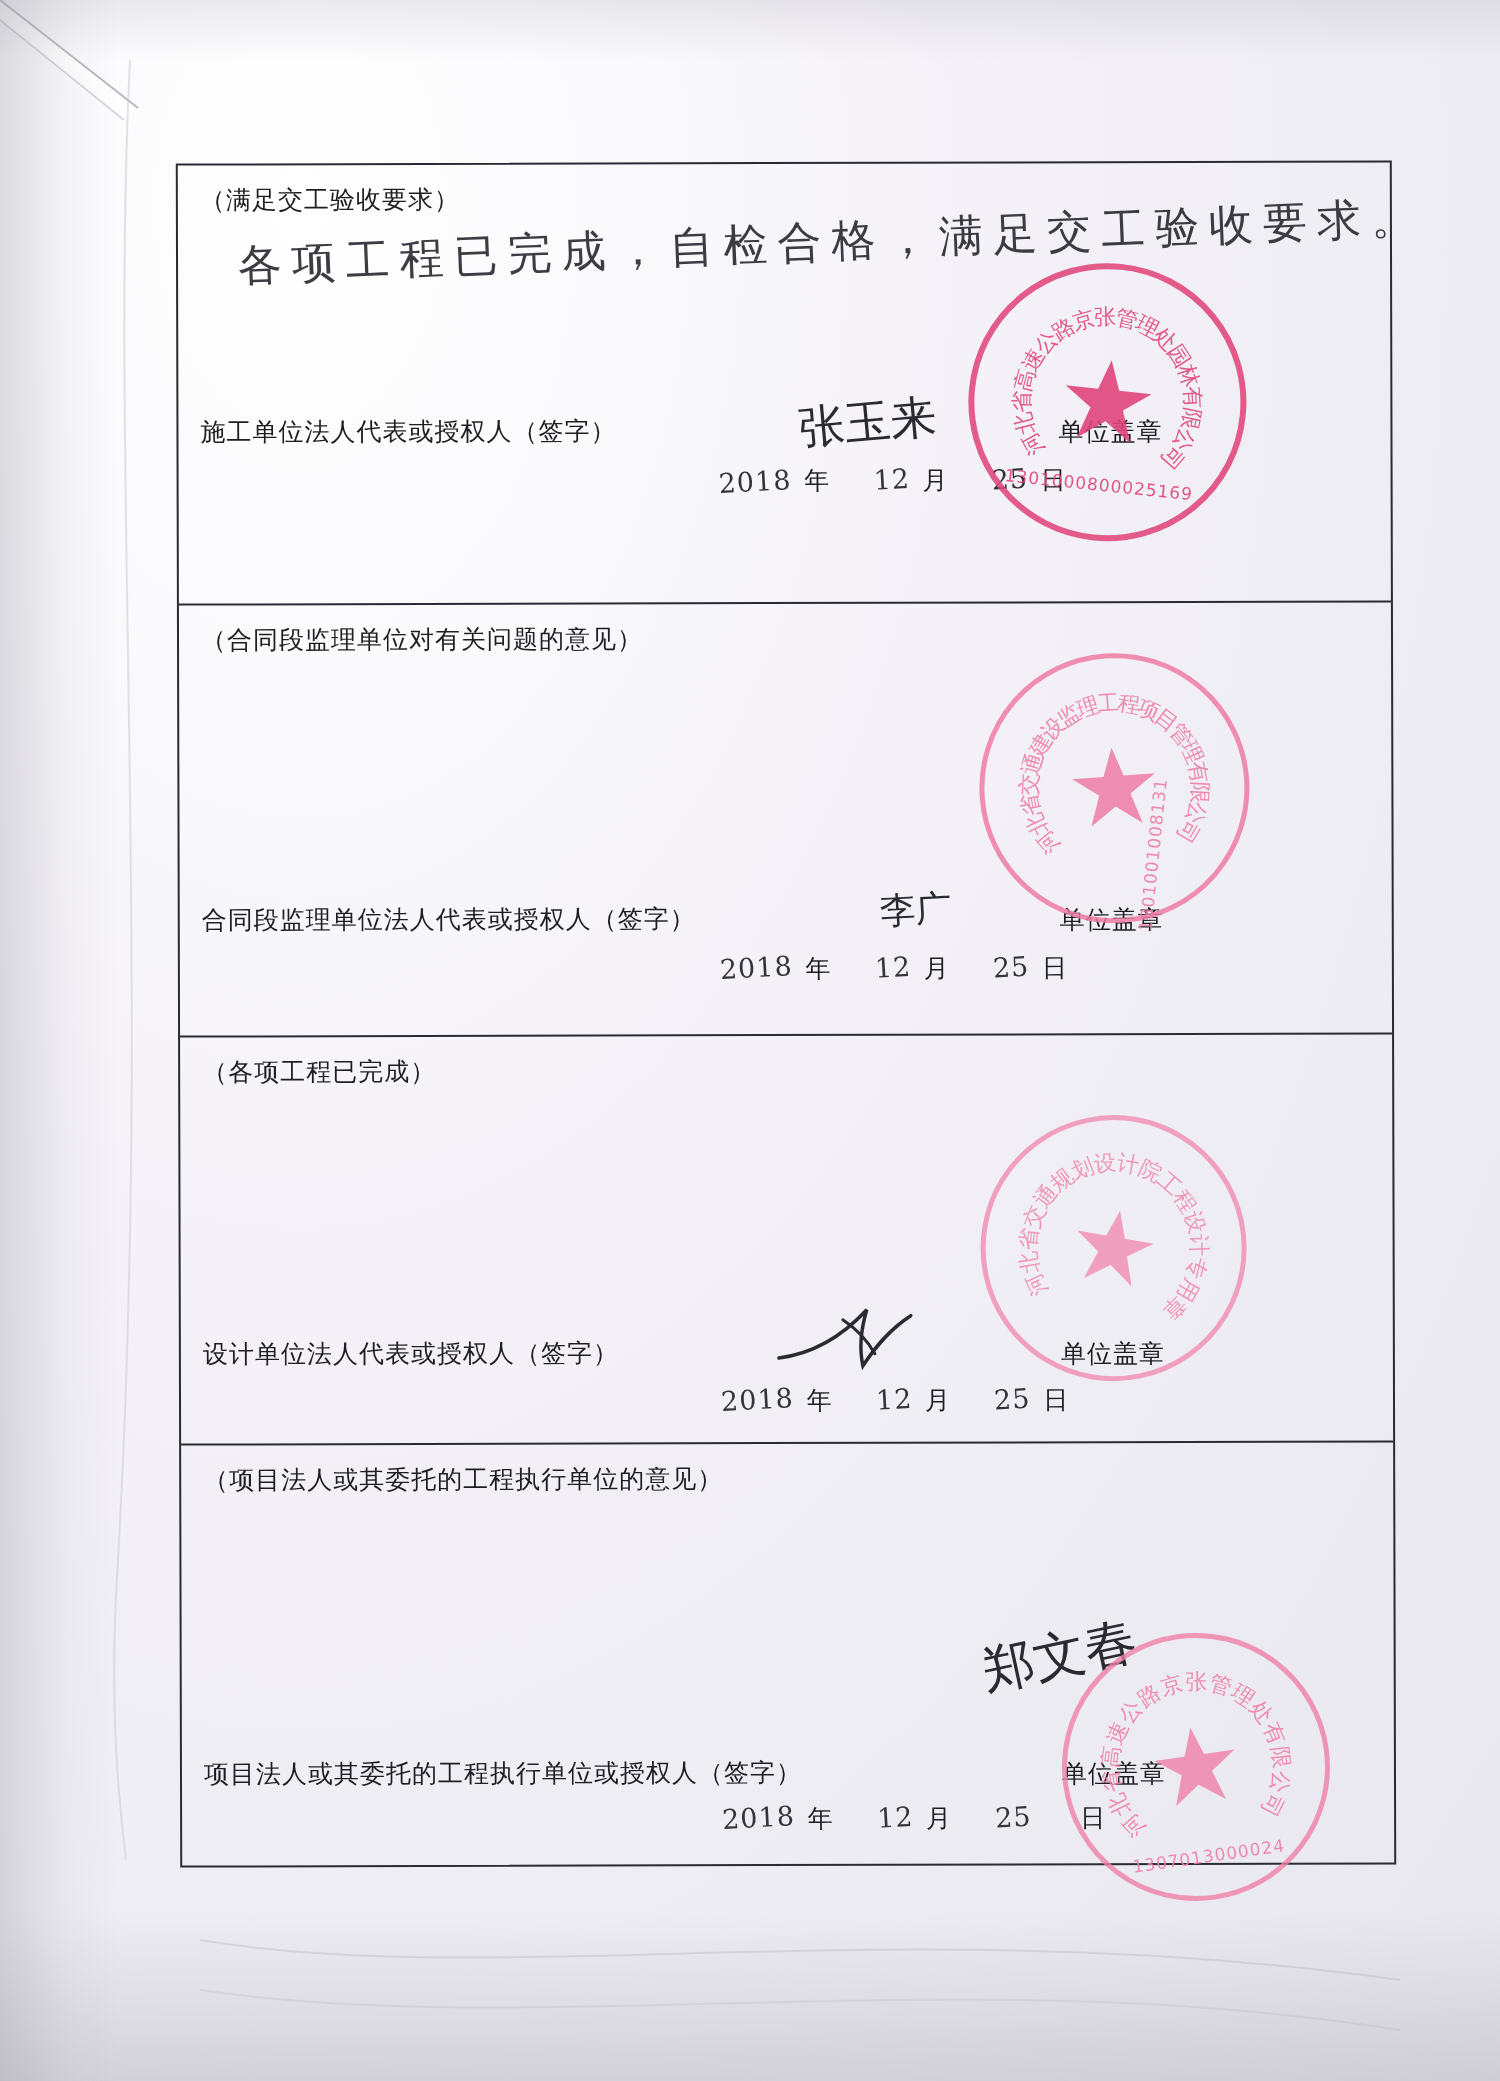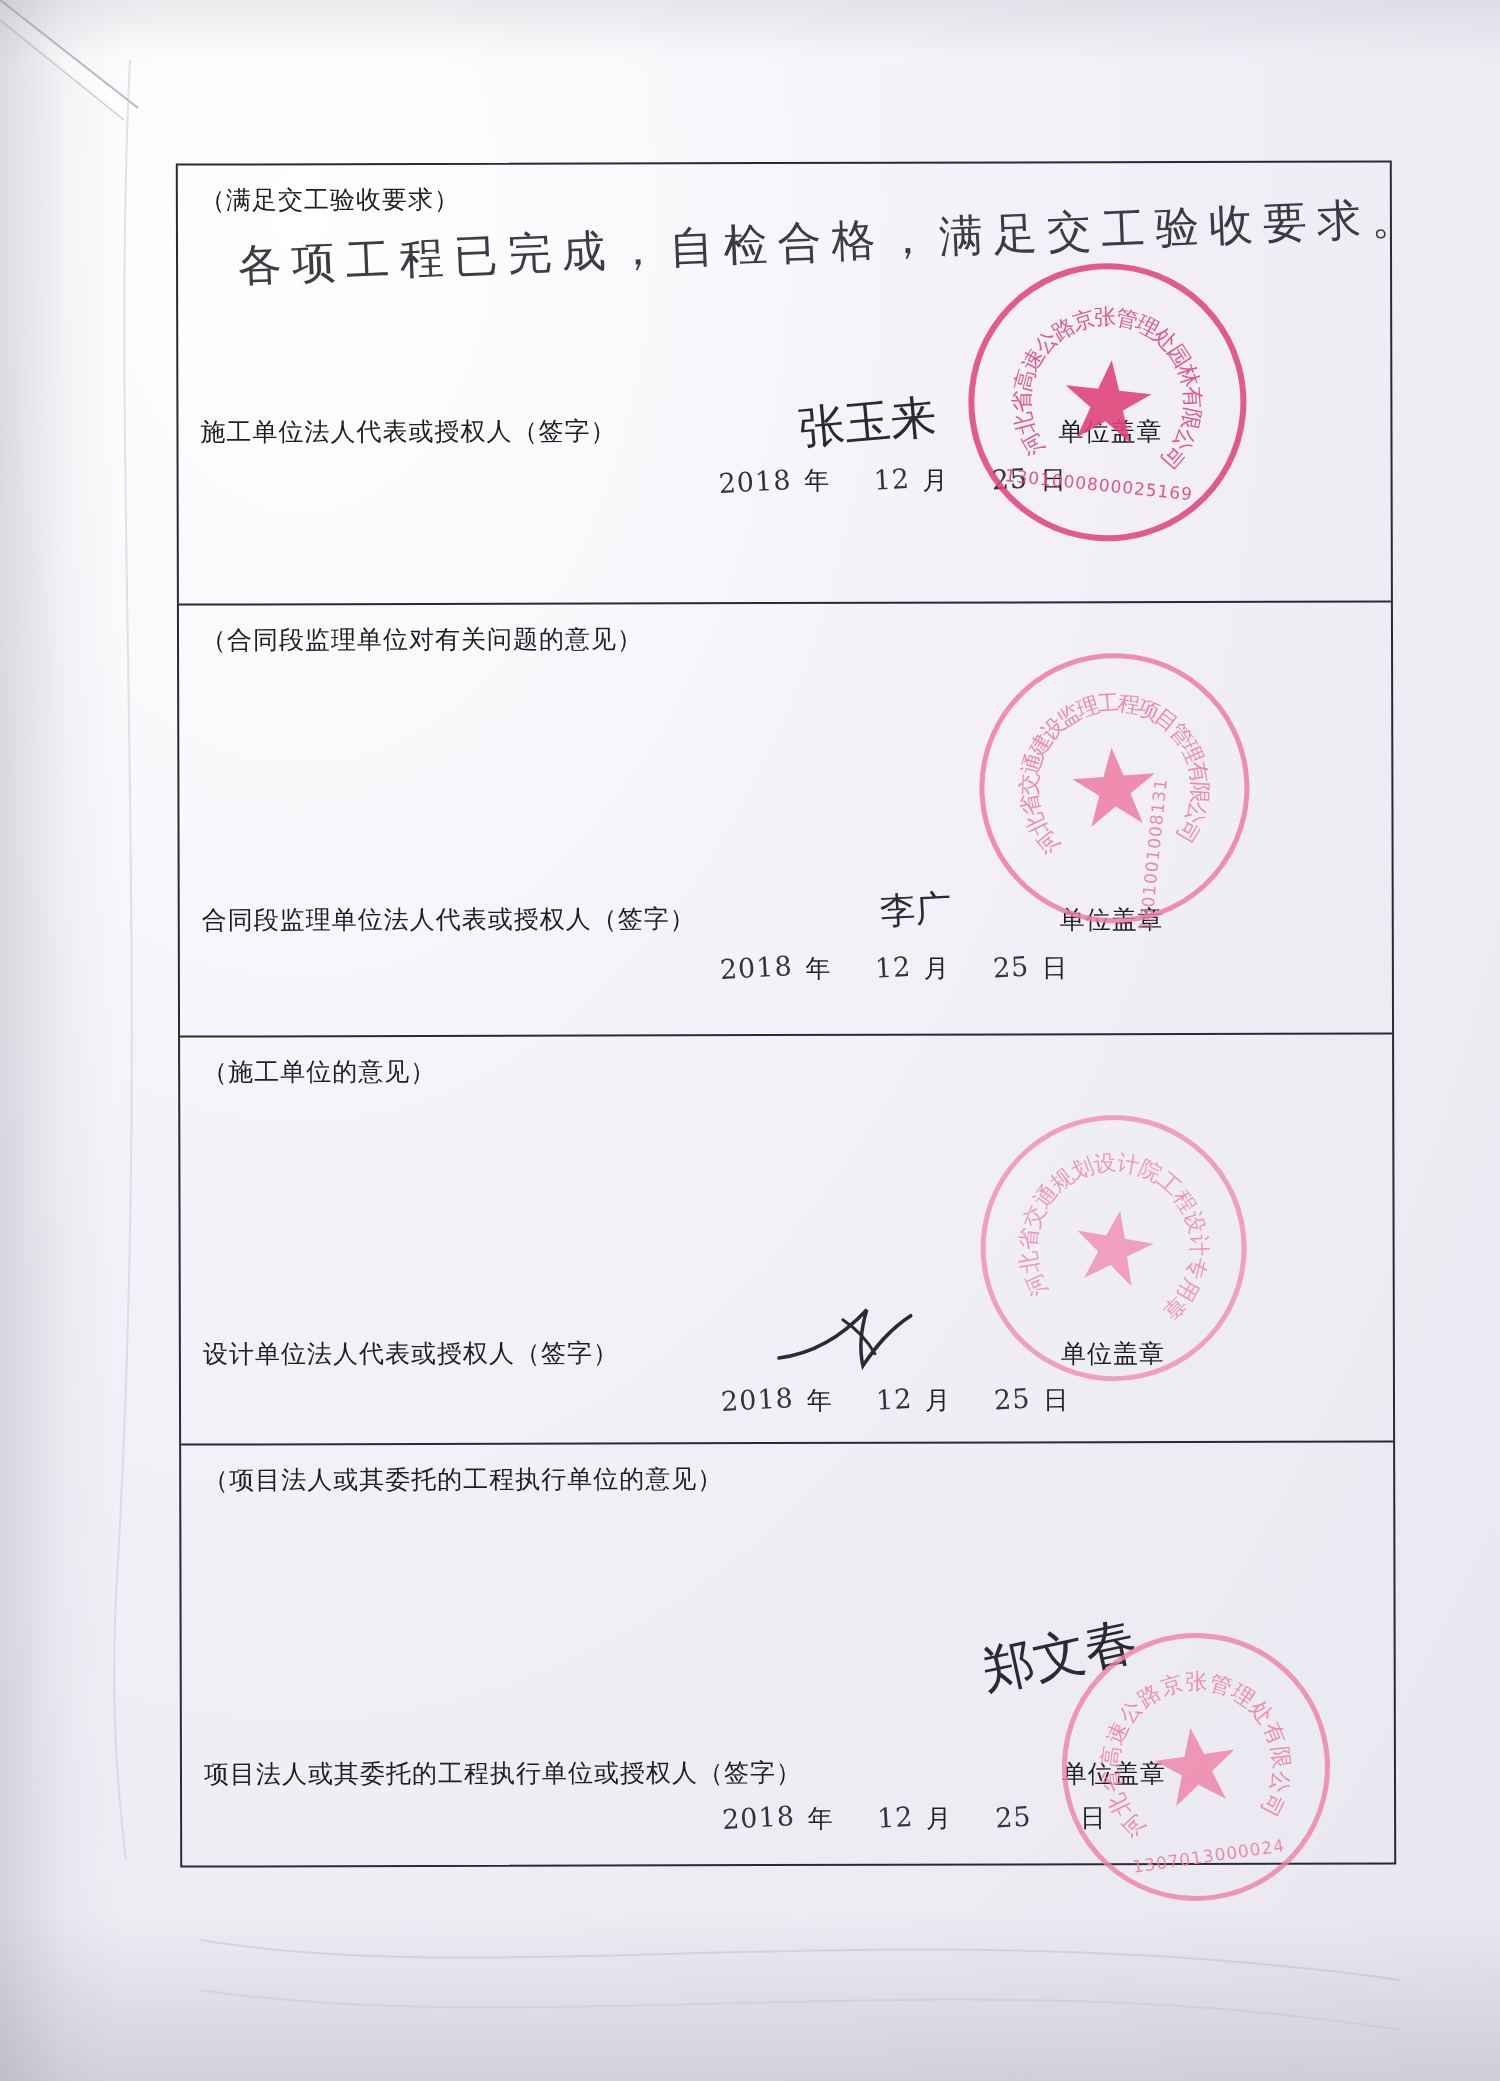--- a/index.html
+++ b/index.html
@@ -296,21 +296,21 @@
             <span class="stamp-char" style="color: rgb(239, 123, 165); opacity: 0.88; transform: rotate(83.3333deg) translate(-50%, -100px) rotate(0deg);">有</span>
             <span class="stamp-char" style="color: rgb(239, 123, 165); opacity: 0.88; transform: rotate(97.2222deg) translate(-50%, -100px) rotate(0deg);">限</span>
             <span class="stamp-char" style="color: rgb(239, 123, 165); opacity: 0.88; transform: rotate(111.111deg) translate(-50%, -100px) rotate(0deg);">公</span>
             <span class="stamp-char" style="color: rgb(239, 123, 165); opacity: 0.88; transform: rotate(125deg) translate(-50%, -100px) rotate(0deg);">司</span>
           </div>
         <div class="stamp-code" style="bottom:56px;right:24px;left:auto;transform:rotate(-80deg);color:#ef7ba5;opacity:0.9;">1301001008131</div>
       </div>
     </div>
 
     <div class="section sec-3">
-      <div class="heading">（施工单位的意见）</div>
+      <div class="heading">（各项工程已完成）</div>
 
       <div class="sig-line" style="top:300px;">设计单位法人代表或授权人（签字）</div>
       <svg class="hand" style="left:590px;top:258px;width:160px;height:90px;" viewBox="0 0 160 90">
         <path d="M8,64 C40,60 70,44 96,16 C90,36 88,54 92,72 C104,54 118,36 140,22" stroke="#2a2a32" stroke-width="3.5" fill="none" stroke-linecap="round"></path>
         <path d="M72,26 C84,34 96,46 104,60" stroke="#2a2a32" stroke-width="3" fill="none" stroke-linecap="round"></path>
       </svg>
 
       <div class="stamp-label" style="left:880px;top:302px;">单位盖章</div>
 
       <div class="date-row" style="left:540px;top:348px;">

